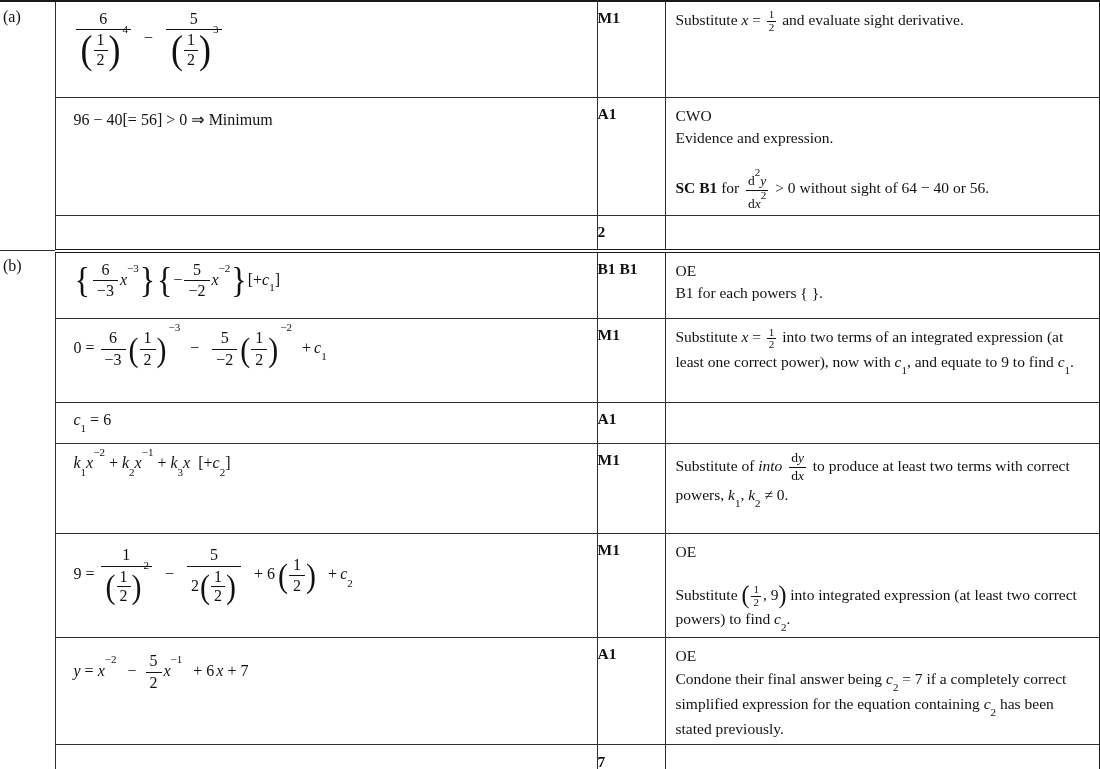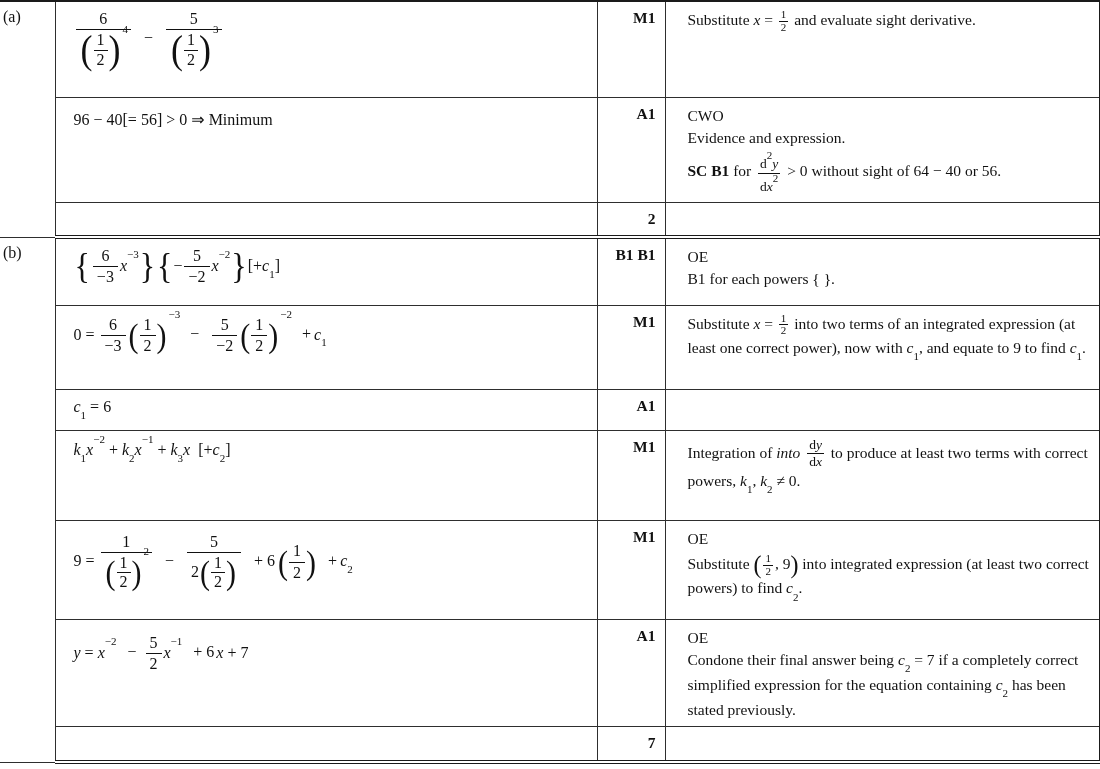--- a/index.html
+++ b/index.html
@@ -3,22 +3,22 @@
 <meta charset="utf-8">
 <style>
   html,body{margin:0;padding:0;background:#fff;}
   body{width:1100px;height:769px;overflow:hidden;font-family:"Liberation Serif",serif;color:#111;}
   table.ms{border-collapse:collapse;table-layout:fixed;width:1100px;}
   col.c-lbl{width:55px;} col.c-work{width:542px;} col.c-mark{width:68px;} col.c-note{width:435px;}
   td{border:1px solid #2e2e2e;vertical-align:top;padding:0;overflow:hidden;}
   tr.top td{border-top:2px solid #1a1a1a;}
   td.lbl{border-left:none;padding:6px 0 0 3px;font-size:16px;}
   td.work{padding:8px 6px 4px 18px;font-size:16px;}
-  td.mark{padding:7px 9px 0 0;text-align:right;font-weight:bold;font-size:15.5px;white-space:nowrap;}
-  td.note{padding:7px 8px 4px 22px;font-size:15.5px;line-height:1.45;}
+  td.mark{padding:7px 9px 0 0;text-align:left;font-weight:bold;font-size:15.5px;white-space:nowrap;}
+  td.note{padding:7px 8px 4px 10px;font-size:15.5px;line-height:1.45;}
   tr.total td{vertical-align:middle;}
   tr.total td.mark{padding-top:0;}
   tr.secend td{border-bottom:4px double #1a1a1a;}
   td.rt{border-right:2px solid #1a1a1a;}
   
   .v{font-style:italic;}
   .fr{display:inline-block;vertical-align:middle;text-align:center;line-height:1.15;margin:0 2px;}
   .fr .n{display:block;border-bottom:1px solid #111;padding:0 4px 1px;}
   .fr .d{display:block;padding:1px 4px 0;}
   .fr .d .fr .n, .fr .d .fr .d{padding:0 3px;}
@@ -31,21 +31,21 @@
   sub.ss{font-size:11px;position:relative;bottom:-3px;}
   .sfr{display:inline-block;vertical-align:middle;text-align:center;line-height:1.05;font-size:11px;margin:0 2px;}
   .sfr .n{display:block;border-bottom:1px solid #111;padding:0 2px;}
   .sfr .d{display:block;padding:0 2px;}
   .mfr{display:inline-block;vertical-align:middle;line-height:1.1;font-size:13.5px;margin:0 3px;}
   .mfr .n{display:block;border-bottom:1px solid #111;padding:0 2px 1px;}
   .mfr .d{display:block;padding:1px 2px 0;}
   .np{font-size:24px;vertical-align:middle;display:inline-block;transform:scaleY(1.05);line-height:.9;}
   .b{font-weight:bold;}
   .noteline{display:block;}
-  .mt{margin-top:3px;}
+  .mt{margin-top:20px;}
 </style>
 </head>
 <body>
 
 <table class="ms">
   <colgroup>
       <col class="c-lbl">
       <col class="c-work">
       <col class="c-mark">
       <col class="c-note">
@@ -145,21 +145,21 @@
     <td class="work">
       <span class="v">k</span><sub class="ss">1</sub><span class="v">x</span><sup class="xe">−2</sup>
       <span>+</span>
       <span class="v">k</span><sub class="ss">2</sub><span class="v">x</span><sup class="xe">−1</sup>
       <span>+</span>
       <span class="v">k</span><sub class="ss">3</sub><span class="v">x</span>
       &nbsp;<span>[+</span><span class="v">c</span><sub class="ss">2</sub><span>]</span>
     </td>
     <td class="mark"><span>M1</span></td>
     <td class="note rt">
-      <span>Integration of</span>
+      <span>Substitute of</span>
       <span class="v">into</span>
       <span class="mfr">
         <span class="n"><span>d</span><span class="v">y</span></span>
         <span class="d"><span>d</span><span class="v">x</span></span>
       </span>
       <span>to produce at least two terms with correct powers,</span>
       <span class="v">k</span><sub class="ss">1</sub><span>,</span>
       <span class="v">k</span><sub class="ss">2</sub>
       <span>≠ 0.</span>
     </td>

